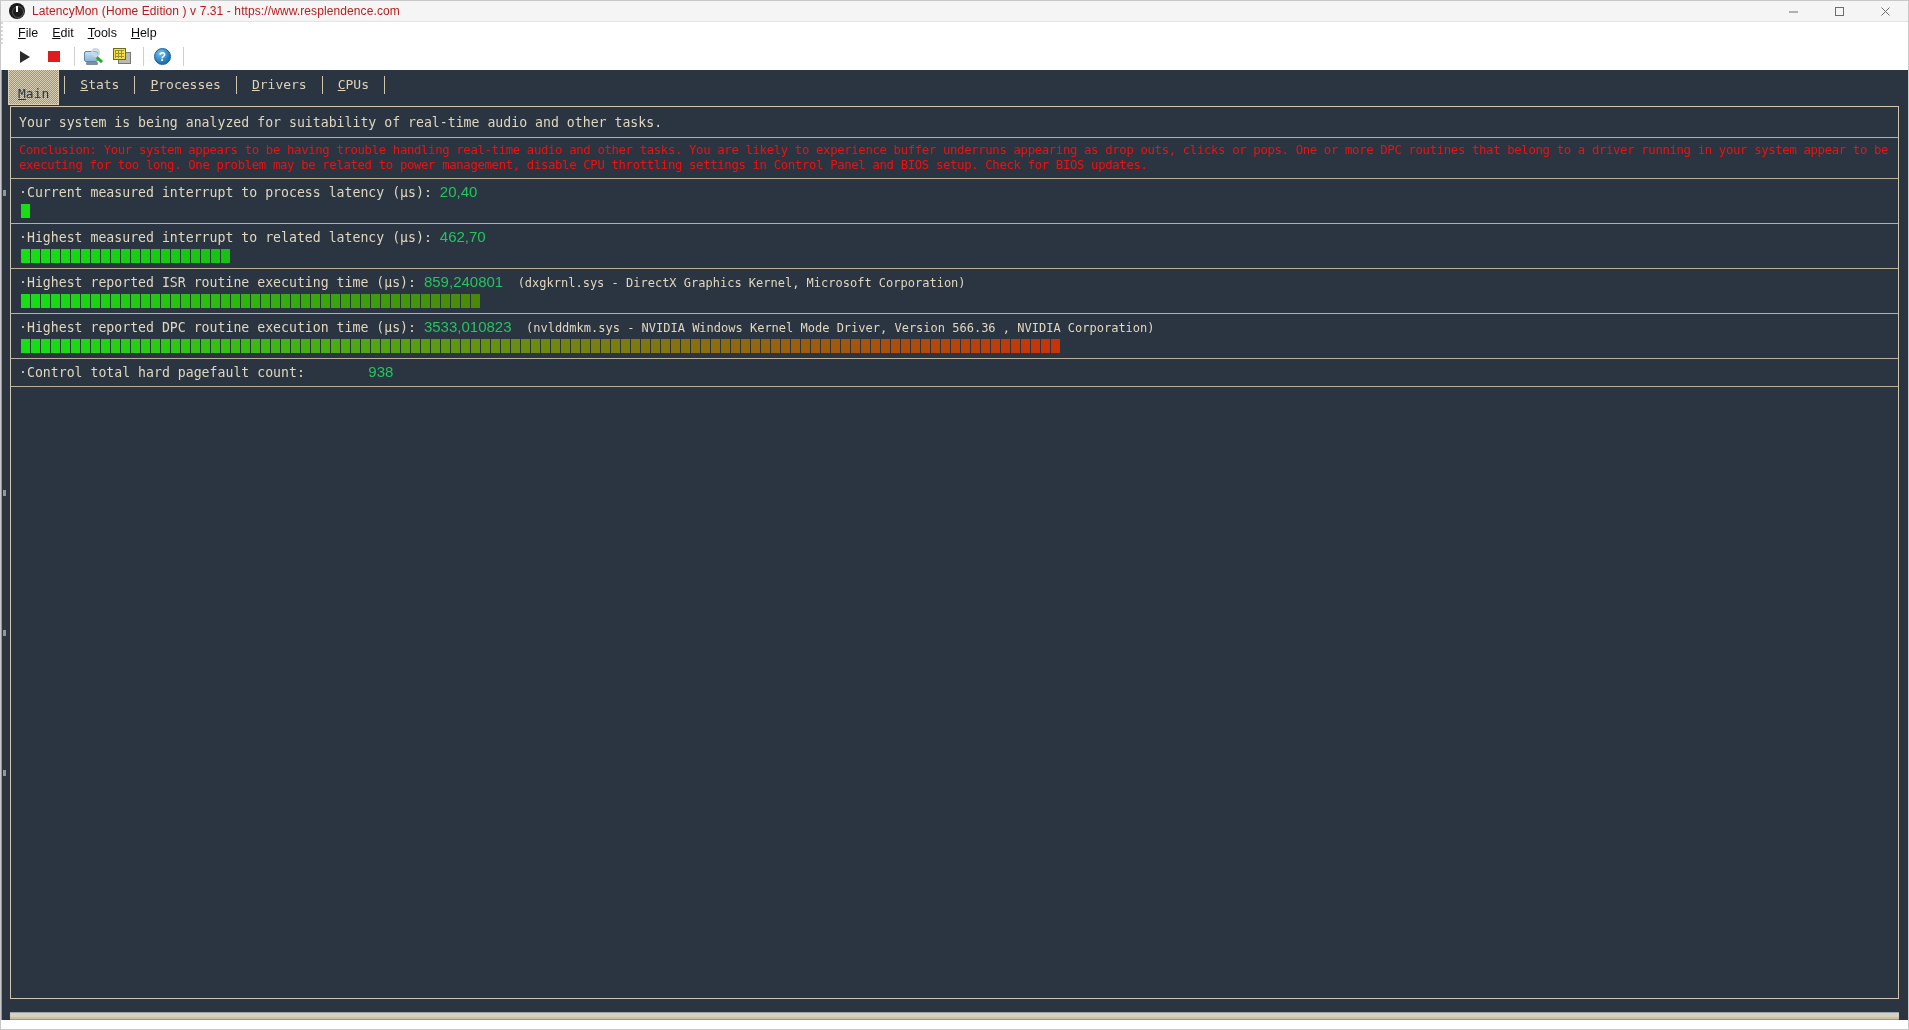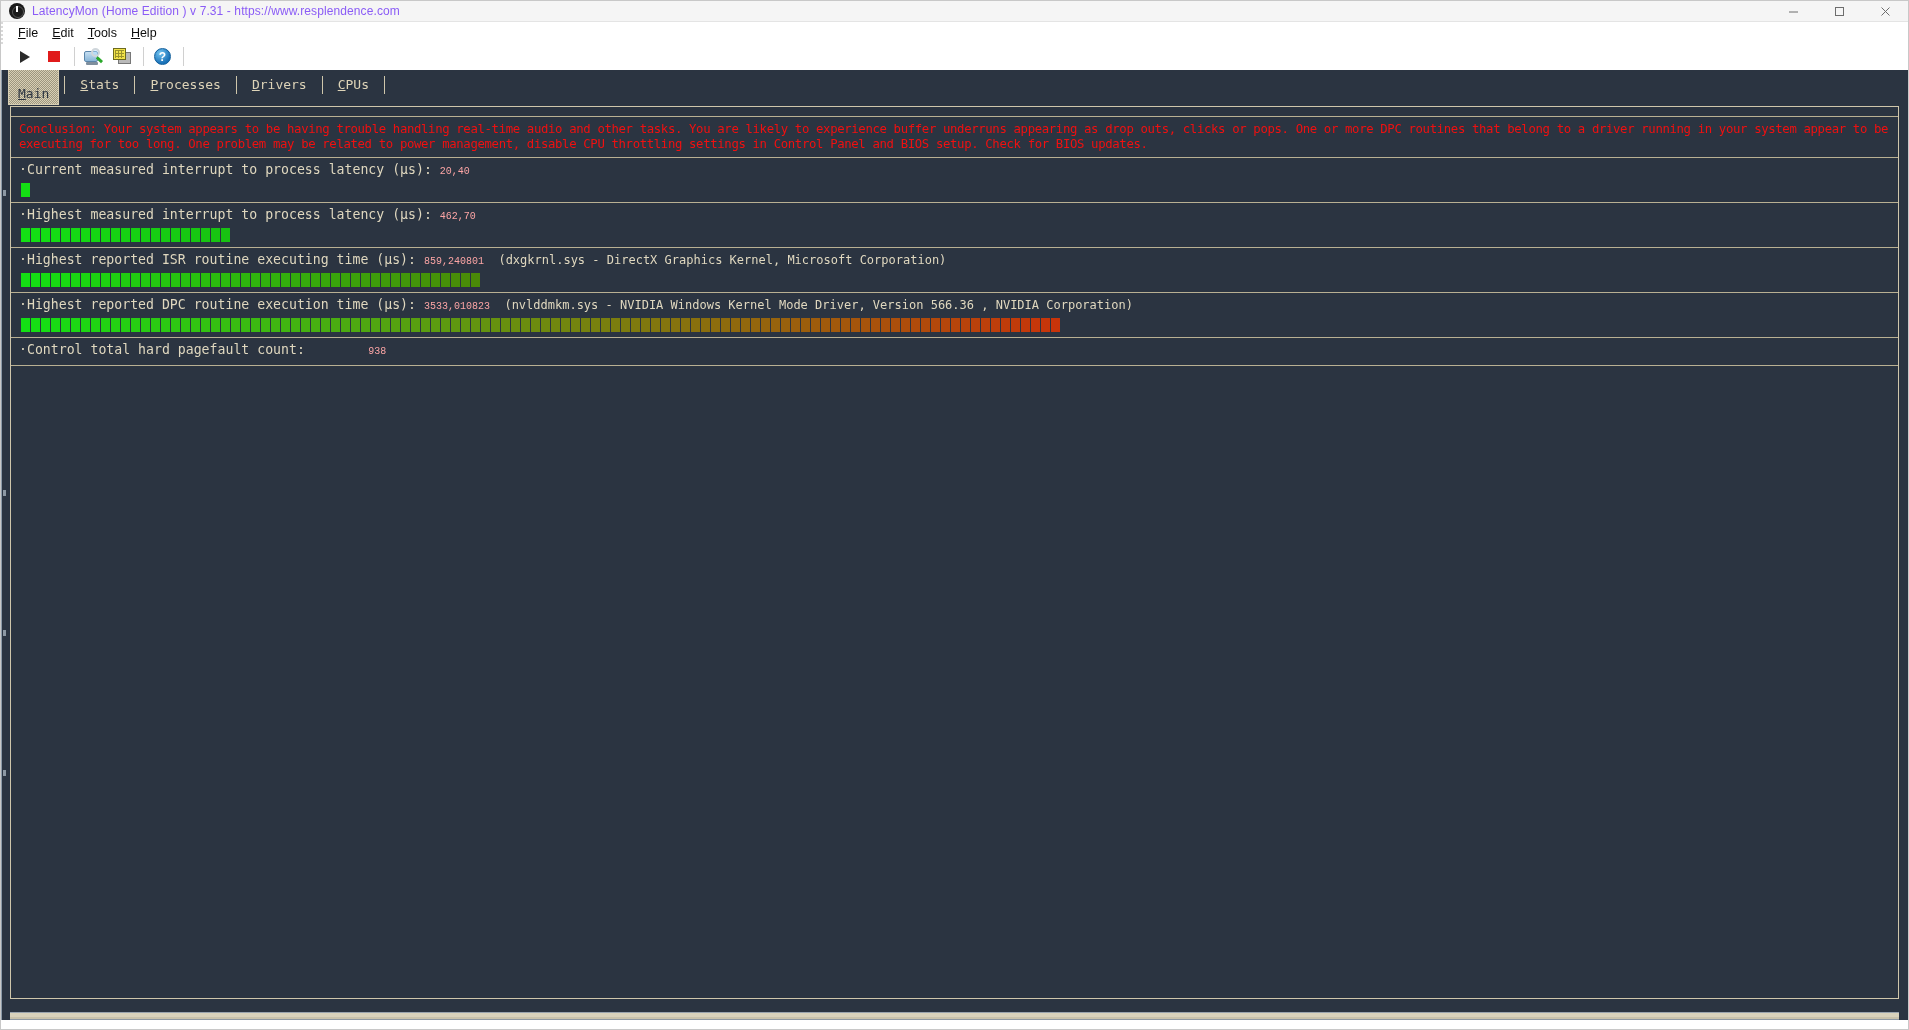--- a/index.html
+++ b/index.html
@@ -50,21 +50,21 @@
   #app-icon::before {
     content: "";
     position: absolute;
     left: 3px; top: 3px;
     width: 10px; height: 10px;
     border: 1px solid #555;
     border-radius: 50%;
   }
   #title-text {
     font-size: 12px;
-    color: #8b5cf6;
+    color: #b91c1c;
     letter-spacing: 0.1px;
     white-space: nowrap;
     font-family: "Liberation Sans", sans-serif;
   }
   #window-controls {
     position: absolute;
     right: 0; top: 0;
     height: 21px;
     display: flex;
   }
@@ -284,23 +284,23 @@
     font-size: 13.2px;
     margin-right: 0px;
   }
   .m-label {
     font-family: "DejaVu Sans Mono", monospace;
     font-size: 13.2px;
     color: #e0d8bf;
     white-space: pre;
   }
   .m-value {
-    font-family: Liberation Mono, monospace;
-    font-size: 10px;
-    color: #fca5a5;
+    font-family: Liberation Sans, sans-serif;
+    font-size: 15px;
+    color: #22c55e;
     white-space: pre;
     margin-left: 0px;
   }
   .m-extra {
     font-family: "DejaVu Sans Mono", monospace;
     font-size: 12px;
     color: #e0d8bf;
     white-space: pre;
   }
   .bar-row {
@@ -426,20 +426,21 @@
         <div class="tab-div"></div>
         <div class="tab"><u>D</u>rivers</div>
         <div class="tab-div"></div>
         <div class="tab"><u>C</u>PUs</div>
         <div class="tab-div"></div>
       </div>
 
     <div id="content-panel">
 
       <div id="summary-block">
+        <div class="mono row-line">Your system is being analyzed for suitability of real-time audio and other tasks.</div>
       </div>
 
       <div id="conclusion-block">
         <div class="conclusion-text">Conclusion: Your system appears to be having trouble handling real-time audio and other tasks. You are likely to experience buffer underruns appearing as drop outs, clicks or pops. One or more DPC routines that belong to a driver running in your system appear to be executing for too long. One problem may be related to power management, disable CPU throttling settings in Control Panel and BIOS setup. Check for BIOS updates.</div>
       </div>
 
       <div id="metrics">
           <div class="metric">
             <div class="metric-label-row">
               <span class="bullet">·</span>
@@ -448,21 +449,21 @@
             </div>
             <div class="bar-row">
               <div class="bar">
                 <div class="seg" style="background: rgb(20, 224, 20);"></div>
               </div>
             </div>
           </div>
           <div class="metric">
             <div class="metric-label-row">
               <span class="bullet">·</span>
-              <span class="m-label">Highest measured interrupt to process latency (µs): </span>
+              <span class="m-label">Highest measured interrupt to related latency (µs): </span>
               <span class="m-value">462,70</span>
             </div>
             <div class="bar-row">
               <div class="bar">
                 <div class="seg" style="background: rgb(20, 224, 20);"></div>
                 <div class="seg" style="background: rgb(20, 223, 20);"></div>
                 <div class="seg" style="background: rgb(20, 221, 20);"></div>
                 <div class="seg" style="background: rgb(21, 220, 20);"></div>
                 <div class="seg" style="background: rgb(21, 218, 20);"></div>
                 <div class="seg" style="background: rgb(21, 217, 20);"></div>

